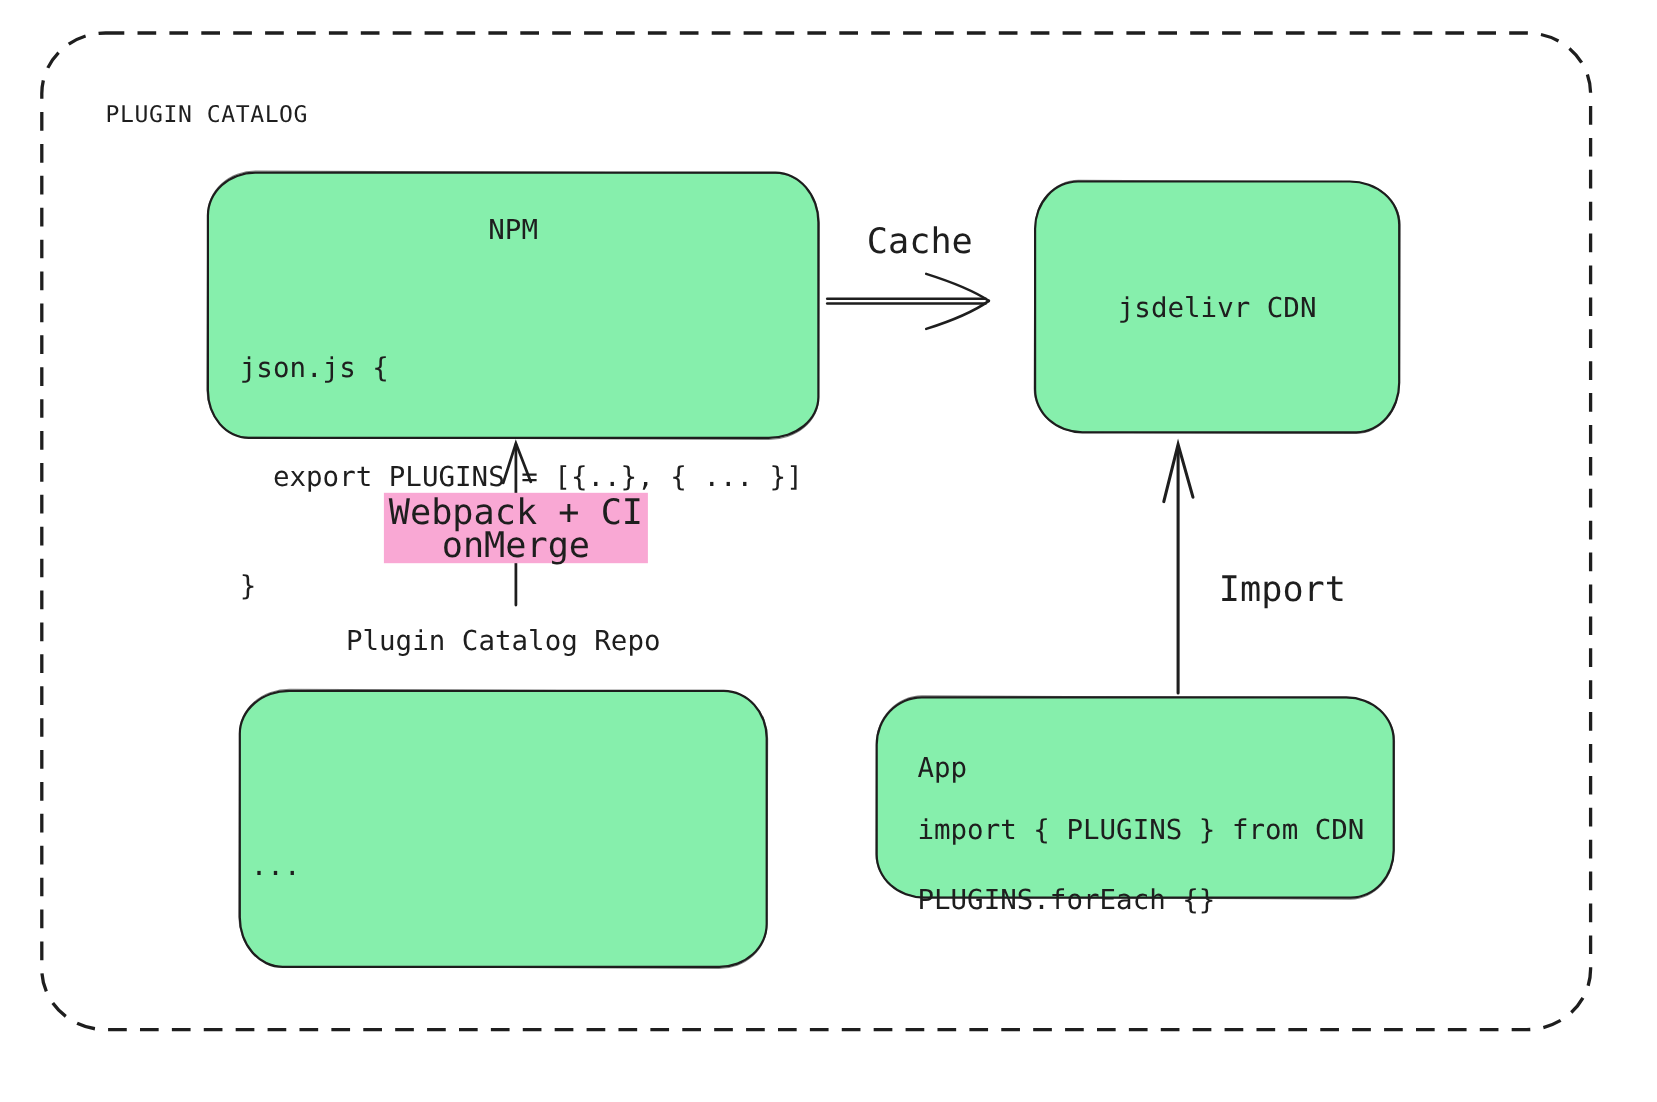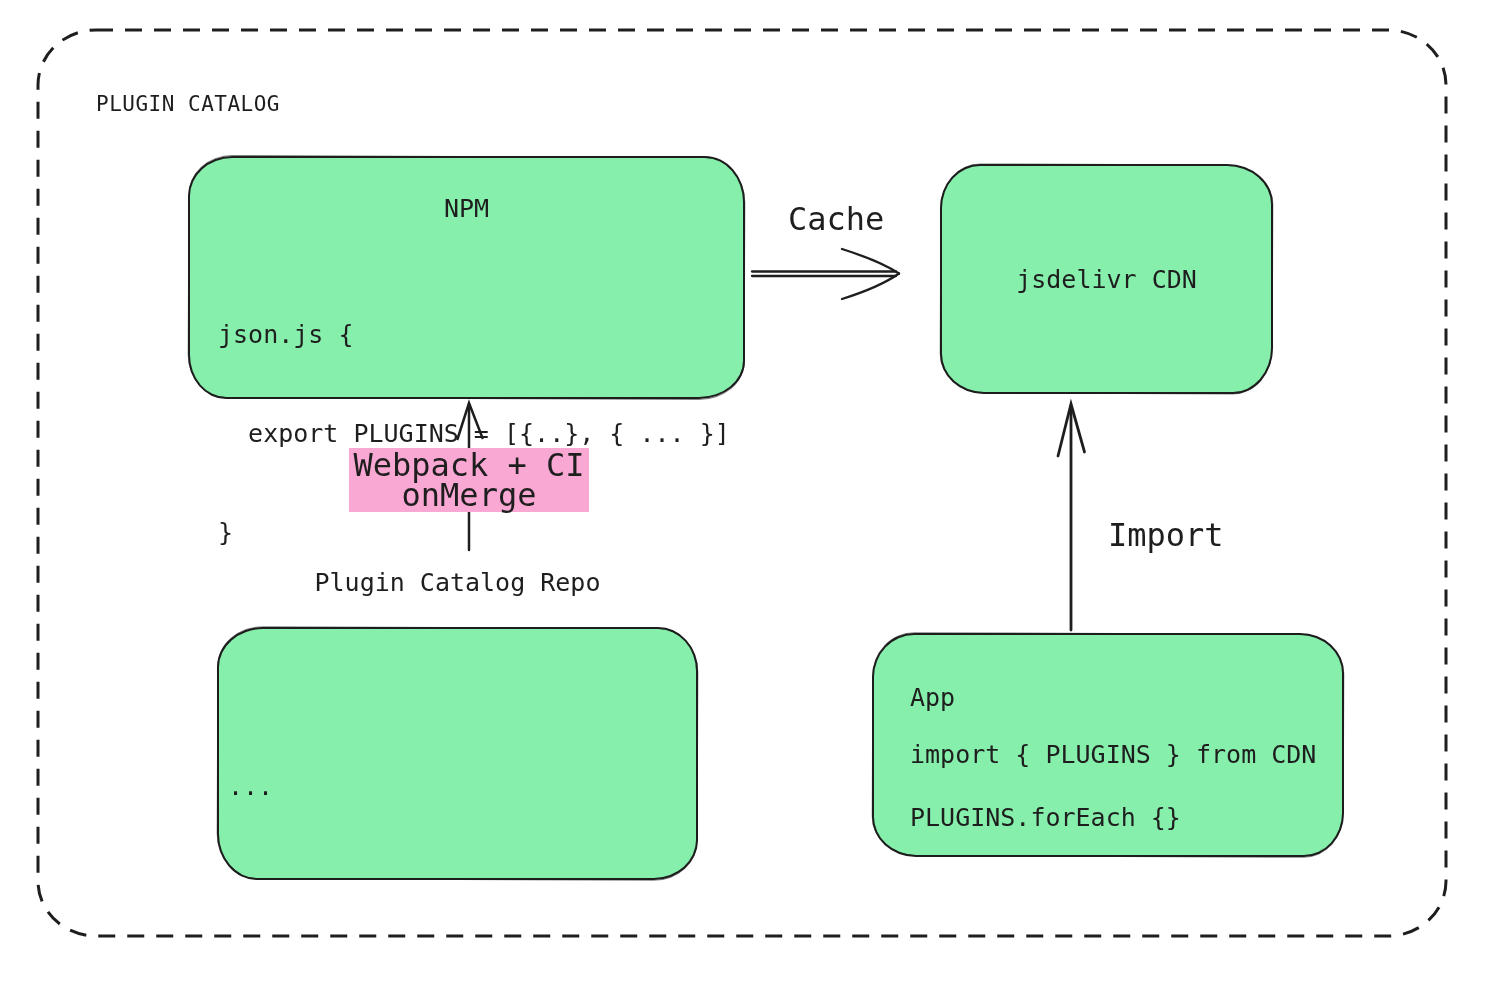--- a/index.html
+++ b/index.html
@@ -27,21 +27,21 @@
     pointer-events:none;
   }
 
   .npm-box  { left:188px; top:156px; width:557px; height:243px;
               border-radius:44px 40px 46px 38px / 40px 46px 38px 44px; }
   .cdn-box  { left:940px; top:164px; width:333px; height:230px;
               border-radius:40px 46px 40px 44px / 44px 40px 46px 40px;
               display:flex; align-items:center; justify-content:center; font-size:25px; }
   .repo-box { left:217px; top:627px; width:481px; height:253px;
               border-radius:46px 40px 44px 40px / 40px 44px 40px 46px; }
-  .app-box  { left:872px; top:633px; width:472px; height:224px;
+  .app-box  { left:796px; top:633px; width:472px; height:184px;
               border-radius:42px 44px 40px 44px / 44px 40px 44px 40px;text-decoration:underline; }
 
   .node-heading { position:absolute; left:0; right:0; top:36px;
                   text-align:center; font-size:25px; }
   .code { white-space:pre; font-size:25px; }
   .npm-code   { position:absolute; left:28px; top:94px; line-height:33px; }
   .repo-files { position:absolute; left:9px;  top:80px; line-height:31px; }
 
   .app-title { position:absolute; left:36px; top:48px;  font-size:25px; }
   .app-line  { position:absolute; left:36px; font-size:25px; white-space:pre; }

